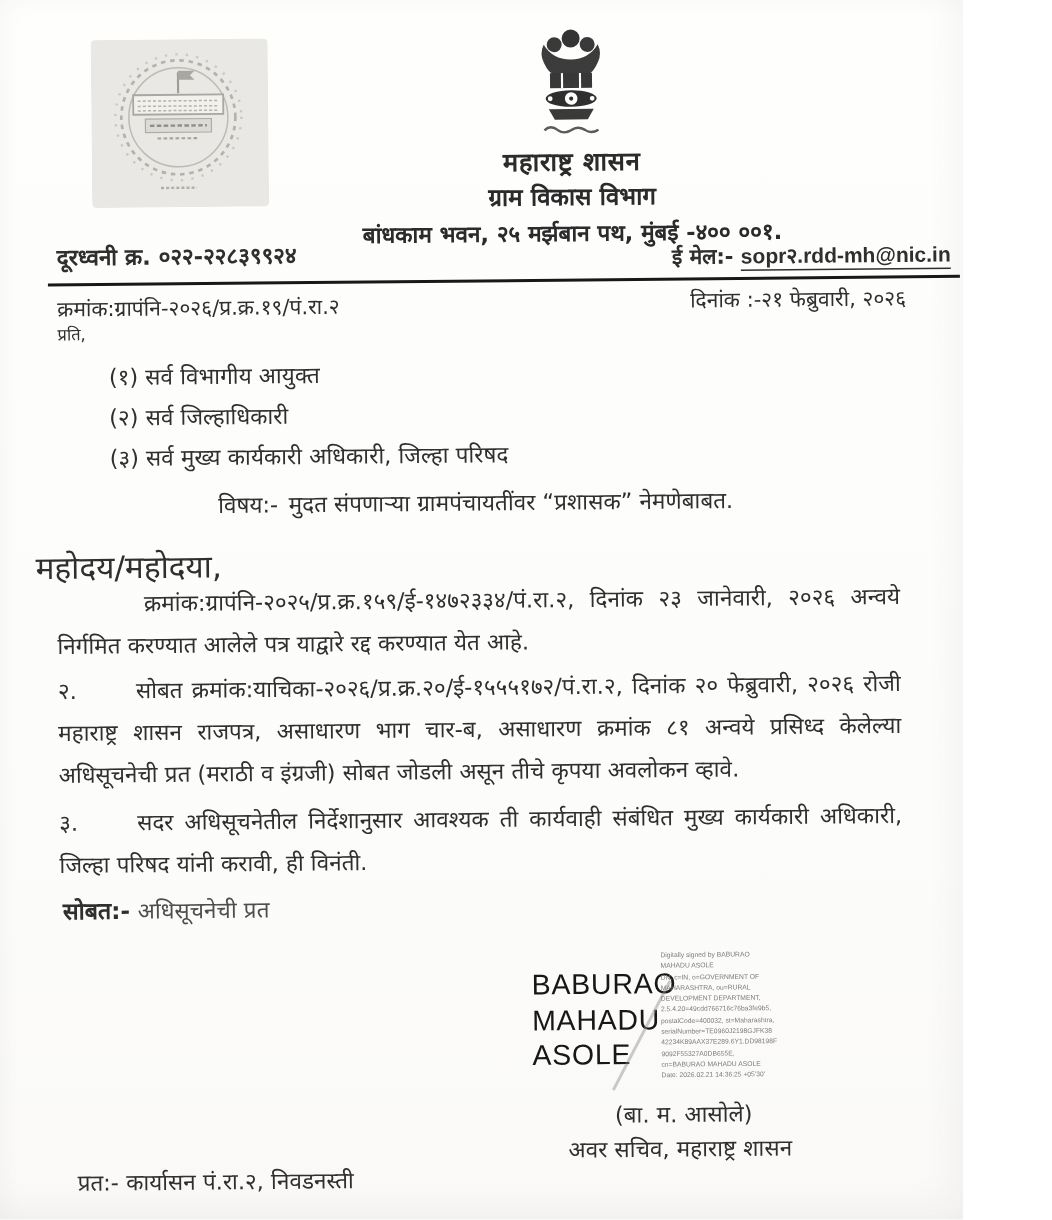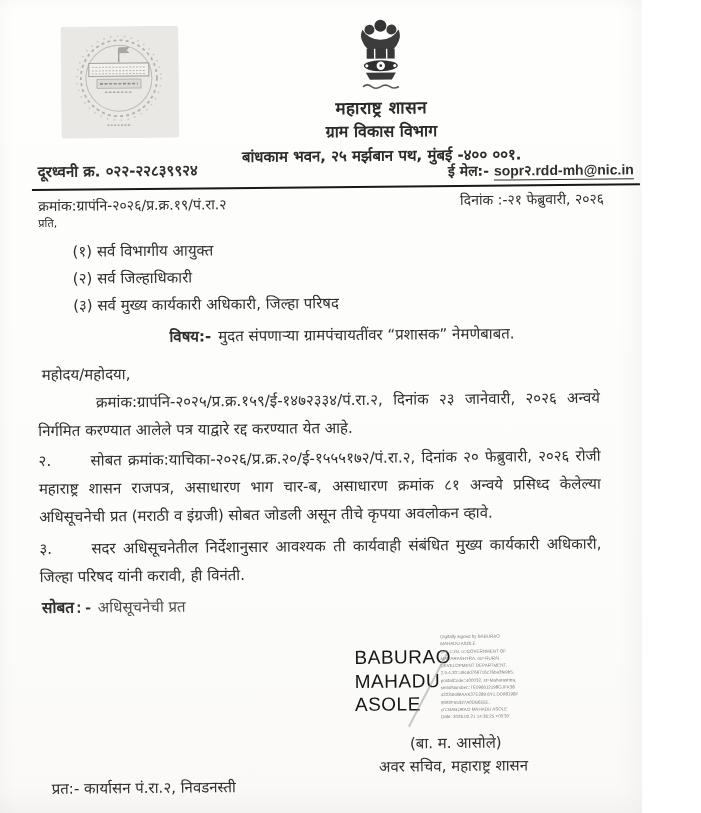--- a/index.html
+++ b/index.html
@@ -30,32 +30,32 @@
 
   .rule{left:34px;right:0;top:186px;height:2.2px;background:#181818;}
 
   .ref{left:40px;top:193px;font-size:14px;}
   .date{right:36px;top:191px;font-size:14px;}
   .to{left:40px;top:212px;font-size:11px;}
 
   .rcpts{left:74px;top:236px;font-size:15px;line-height:27px;}
 
   .subject{left:146px;right:38px;top:324px;font-size:15px;}
-  .subj-label{font-weight:bold;margin-right:7px;margin-left:24px;}
+  .subj-label{font-weight:normal;margin-right:7px;}
 
-  .salutation{left:42px;top:361px;font-size:15px;}
+  .salutation{left:24px;top:361px;font-size:21px;}
 
   .para{left:38px;right:42px;margin:0;font-size:15px;line-height:28px;text-align:justify;}
   .p1{top:386px;text-indent:58px;}
   .p2{top:444px;}
   .p3{top:532px;}
   .pnum{display:inline-block;width:52px;}
 
   .enclosure{left:40px;top:593px;}
-  .enc-label{font-weight:bold;font-size:15.5px;font-family:Liberation Mono, monospace;}
+  .enc-label{font-weight:bold;font-size:15.5px;}
   .enc-text{font-size:15px;color:#4e4e4e;margin-left:5px;}
 
   .sig-name{
     left:352px;top:646px;
     font-family:"Liberation Sans",sans-serif;
     font-size:19px;line-height:23.5px;font-weight:500;
     letter-spacing:0.5px;color:#171717;white-space:pre-line;
   }
   .sig-cert{
     left:438px;top:634px;width:106px;

